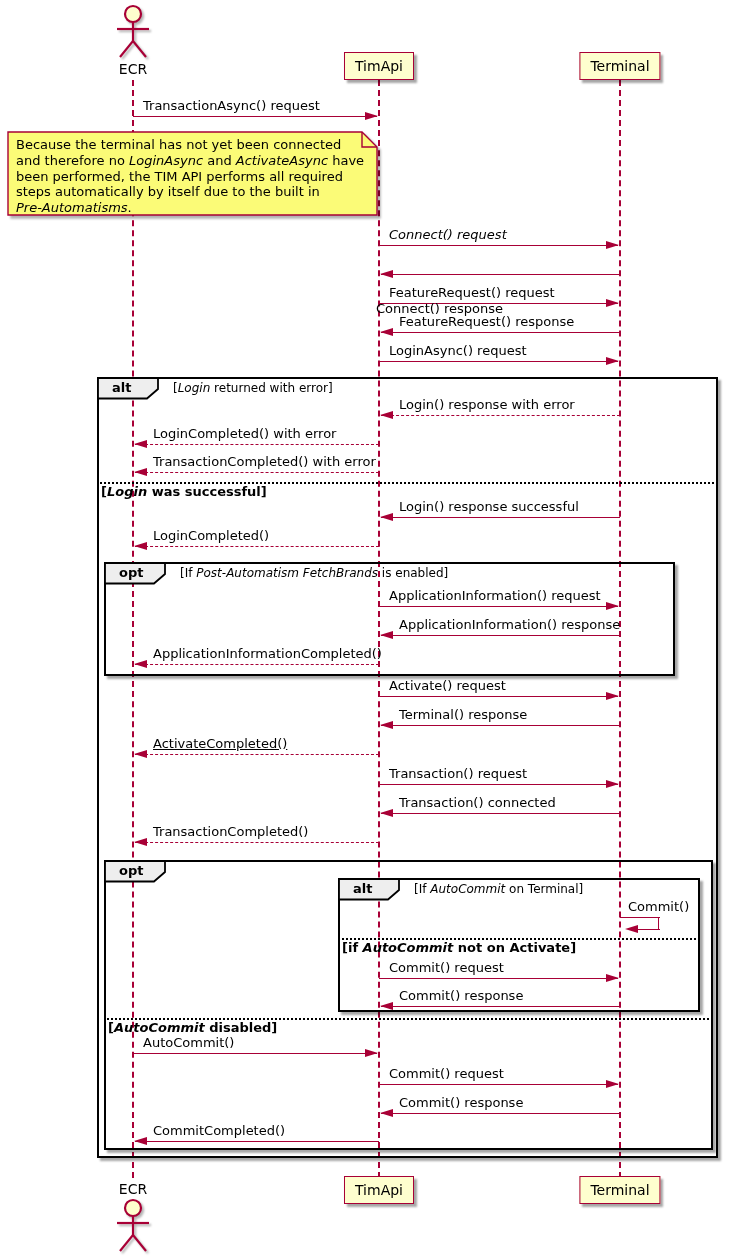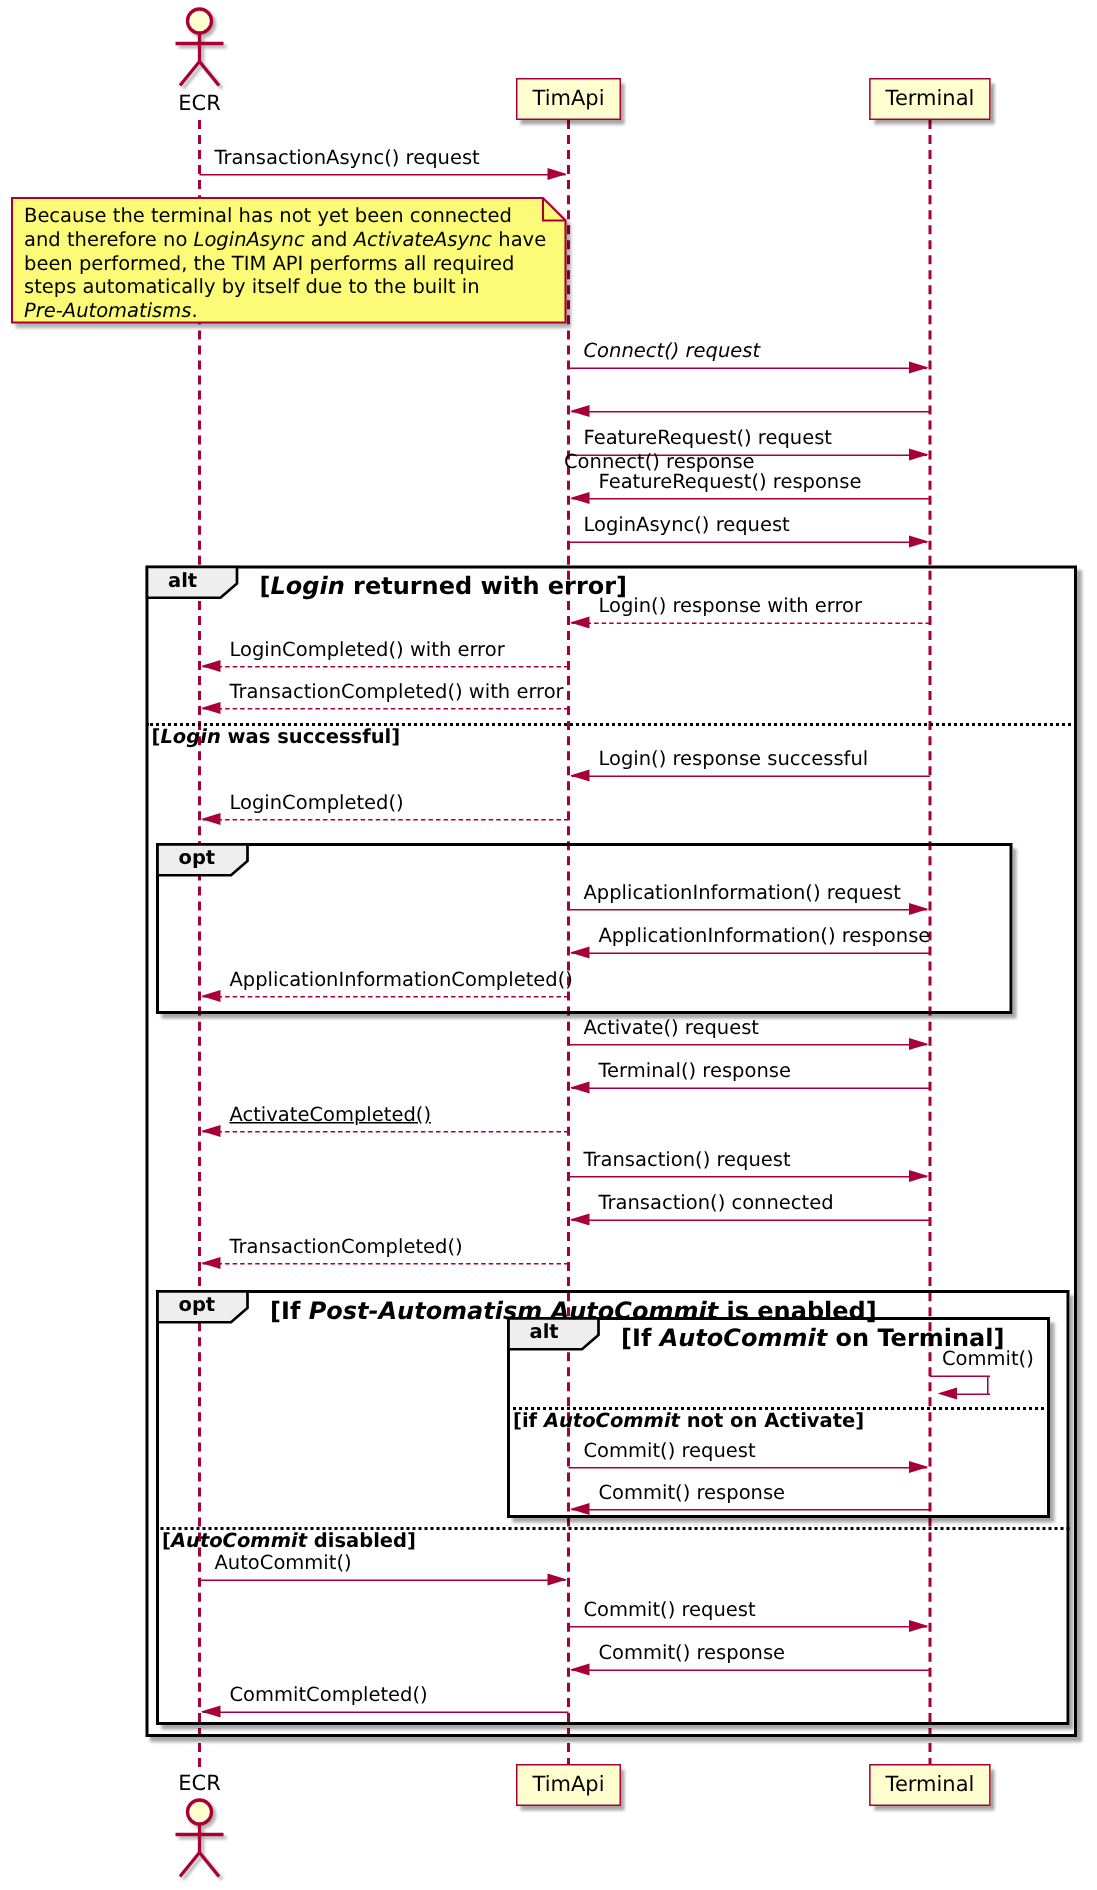--- a/index.html
+++ b/index.html
@@ -13,21 +13,21 @@
     font-size:14px;line-height:26px;text-align:center;padding:0 10px;transform:translateX(-50%);
     box-shadow:3px 3px 2px rgba(0,0,0,0.35);white-space:nowrap;
   }
   .actor-wrap{position:absolute;z-index:6;transform:translateX(-50%);text-align:center;}
   .actor-label{position:absolute;z-index:6;transform:translateX(-50%);font-size:14px;white-space:nowrap;}
   .note{position:absolute;z-index:3;filter:drop-shadow(3px 3px 1px rgba(0,0,0,0.3));}
   .note-text{position:absolute;left:9px;top:6px;font-size:13px;line-height:15.8px;white-space:pre;z-index:4;}
   .frame{position:absolute;z-index:2;border:2px solid #000;box-shadow:3px 3px 2px rgba(0,0,0,0.35);}
   .frame-tab{position:absolute;z-index:3;}
   .frame-kind{position:absolute;z-index:4;font-size:13px;font-weight:bold;}
-  .frame-cond{position:absolute;z-index:4;font-size:16px;font-weight:bold;white-space:nowrap;}
+  .frame-cond{position:absolute;z-index:4;font-size:12px;font-weight:normal;white-space:nowrap;}
   .divider{position:absolute;z-index:3;border-top:2px dotted #000;}
   .divider-label{position:absolute;z-index:4;font-size:13px;font-weight:bold;white-space:nowrap;}
   .msg-label{position:absolute;z-index:5;font-size:13px;white-space:nowrap;}
   .msg-line{position:absolute;z-index:4;height:0;}
   .msg-line.solid{border-top:1.6px solid #A80036;}
   .msg-line.dashed{border-top:1.6px dashed #A80036;}
   .msg-vline{position:absolute;z-index:4;width:0;border-left:1.6px solid #A80036;}
   .head{position:absolute;z-index:5;width:0;height:0;}
   .head.right{border-top:4.5px solid transparent;border-bottom:4.5px solid transparent;border-left:13px solid #A80036;}
   .head.left{border-top:4.5px solid transparent;border-bottom:4.5px solid transparent;border-right:13px solid #A80036;}
@@ -44,26 +44,26 @@
     <div class="frame-tab" style="left: 97px; top: 377px;"><svg width="64" height="23">
         <path d="M1,1 H61 V12 L50,21.5 H1 Z" fill="#EEEEEE" stroke="#000" stroke-width="1.8"></path>
       </svg></div>
     <div class="frame-kind" style="left: 112px; top: 380px;">alt</div>
     <div class="frame-cond" style="left: 173px; top: 381px;"><span>[</span><span class="i">Login</span><span> returned with error]</span></div>
     <div class="frame" style="left: 104px; top: 562px; width: 567px; height: 110px; border-color: rgb(0, 0, 0);"></div>
     <div class="frame-tab" style="left: 104px; top: 562px;"><svg width="64" height="23">
         <path d="M1,1 H61 V12 L50,21.5 H1 Z" fill="#EEEEEE" stroke="#000" stroke-width="1.8"></path>
       </svg></div>
     <div class="frame-kind" style="left: 119px; top: 565px;">opt</div>
+    <div class="frame-cond" style="left: 180px; top: 566px;"><span>[If </span><span class="i">Post-Automatism FetchBrands</span><span> is enabled]</span></div>
     <div class="frame" style="left: 104px; top: 860px; width: 605px; height: 286px; border-color: rgb(0, 0, 0);"></div>
     <div class="frame-tab" style="left: 104px; top: 860px;"><svg width="64" height="23">
         <path d="M1,1 H61 V12 L50,21.5 H1 Z" fill="#EEEEEE" stroke="#000" stroke-width="1.8"></path>
       </svg></div>
     <div class="frame-kind" style="left: 119px; top: 863px;">opt</div>
-    <div class="frame-cond" style="left: 180px; top: 864px;"><span>[If </span><span class="i">Post-Automatism AutoCommit</span><span> is enabled]</span></div>
     <div class="frame" style="left: 338px; top: 878px; width: 358px; height: 130px; border-color: rgb(0, 0, 0);"></div>
     <div class="frame-tab" style="left: 338px; top: 878px;"><svg width="64" height="23">
         <path d="M1,1 H61 V12 L50,21.5 H1 Z" fill="#EEEEEE" stroke="#000" stroke-width="1.8"></path>
       </svg></div>
     <div class="frame-kind" style="left: 353px; top: 881px;">alt</div>
     <div class="frame-cond" style="left: 414px; top: 882px;"><span>[If </span><span class="i">AutoCommit</span><span> on Terminal]</span></div>
     <div class="divider" style="left: 97px; top: 482px; width: 621px;"></div>
     <div class="divider-label" style="left: 101px; top: 484px;"><span>[</span><span class="i">Login</span><span> was successful]</span></div>
     <div class="divider" style="left: 338px; top: 938px; width: 362px;"></div>
     <div class="divider-label" style="left: 342px; top: 940px;"><span>[if </span><span class="i">AutoCommit</span><span> not on Activate]</span></div>

